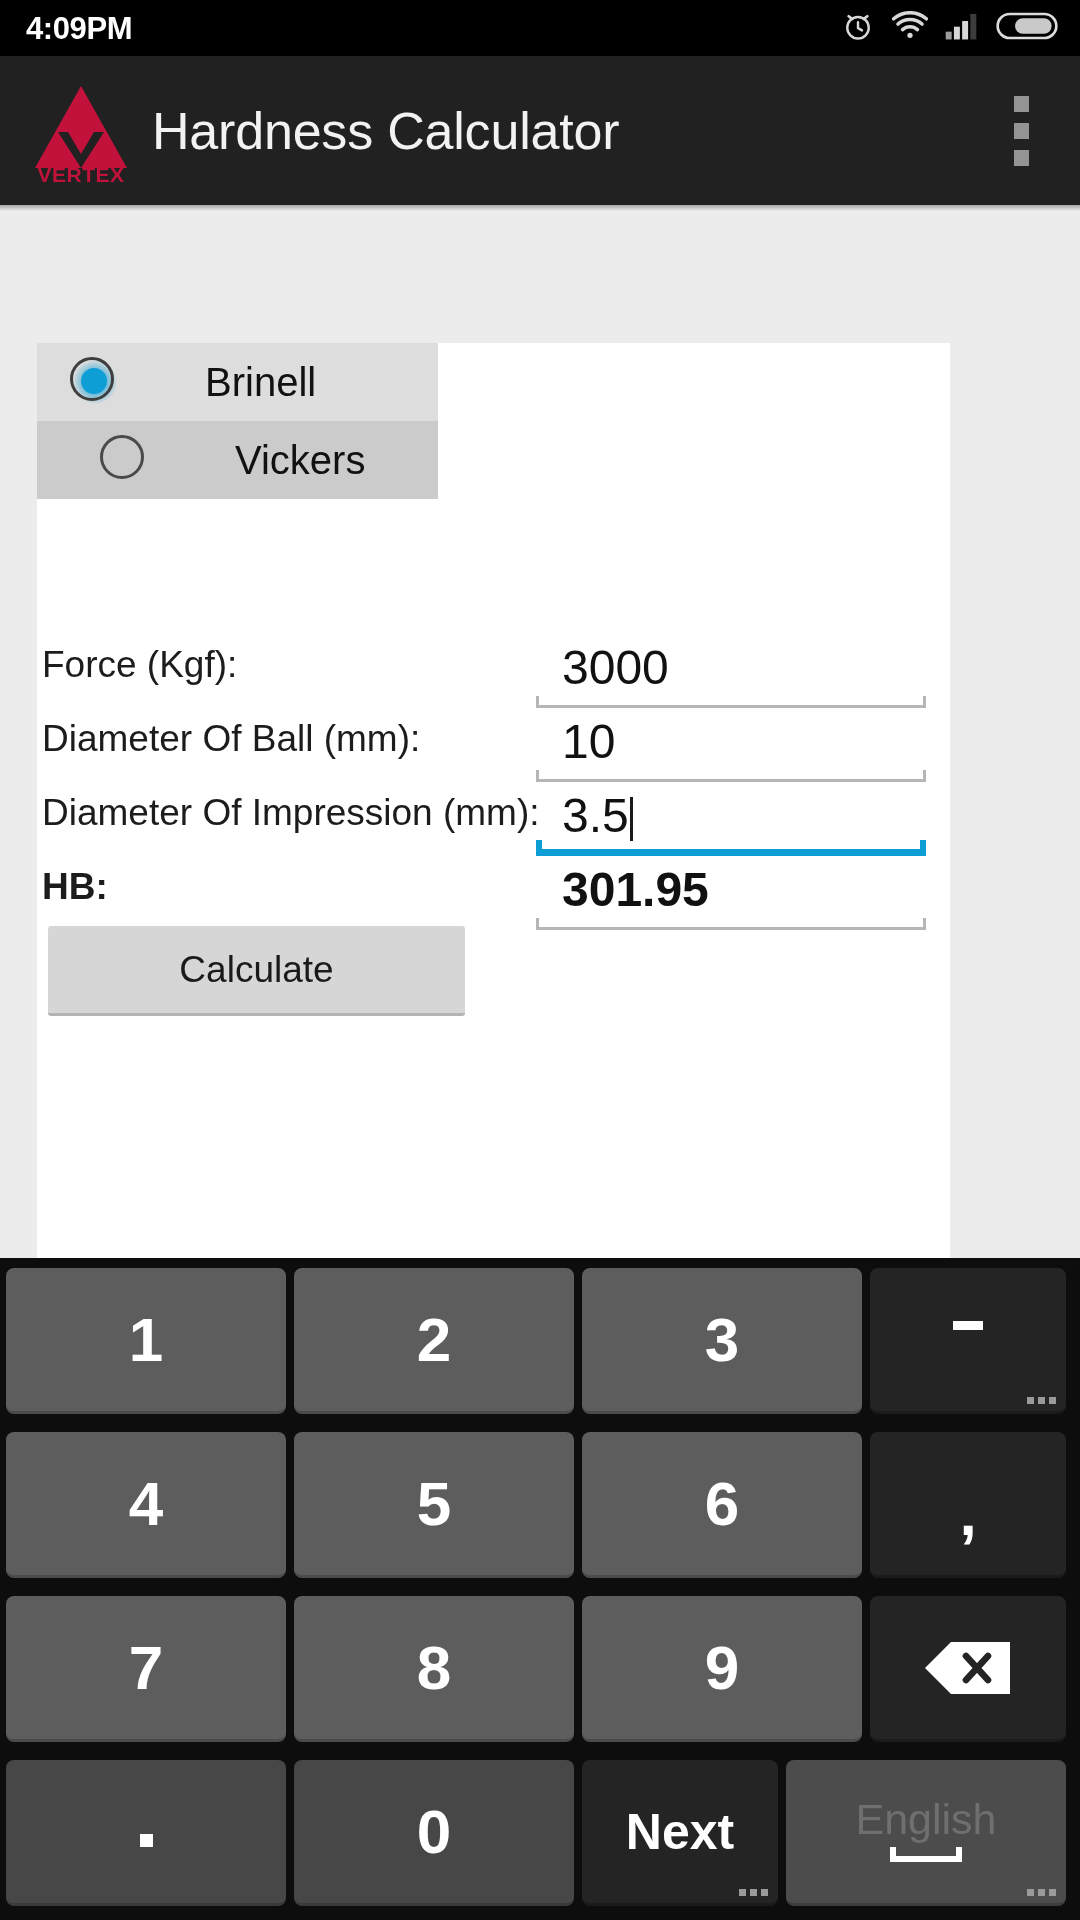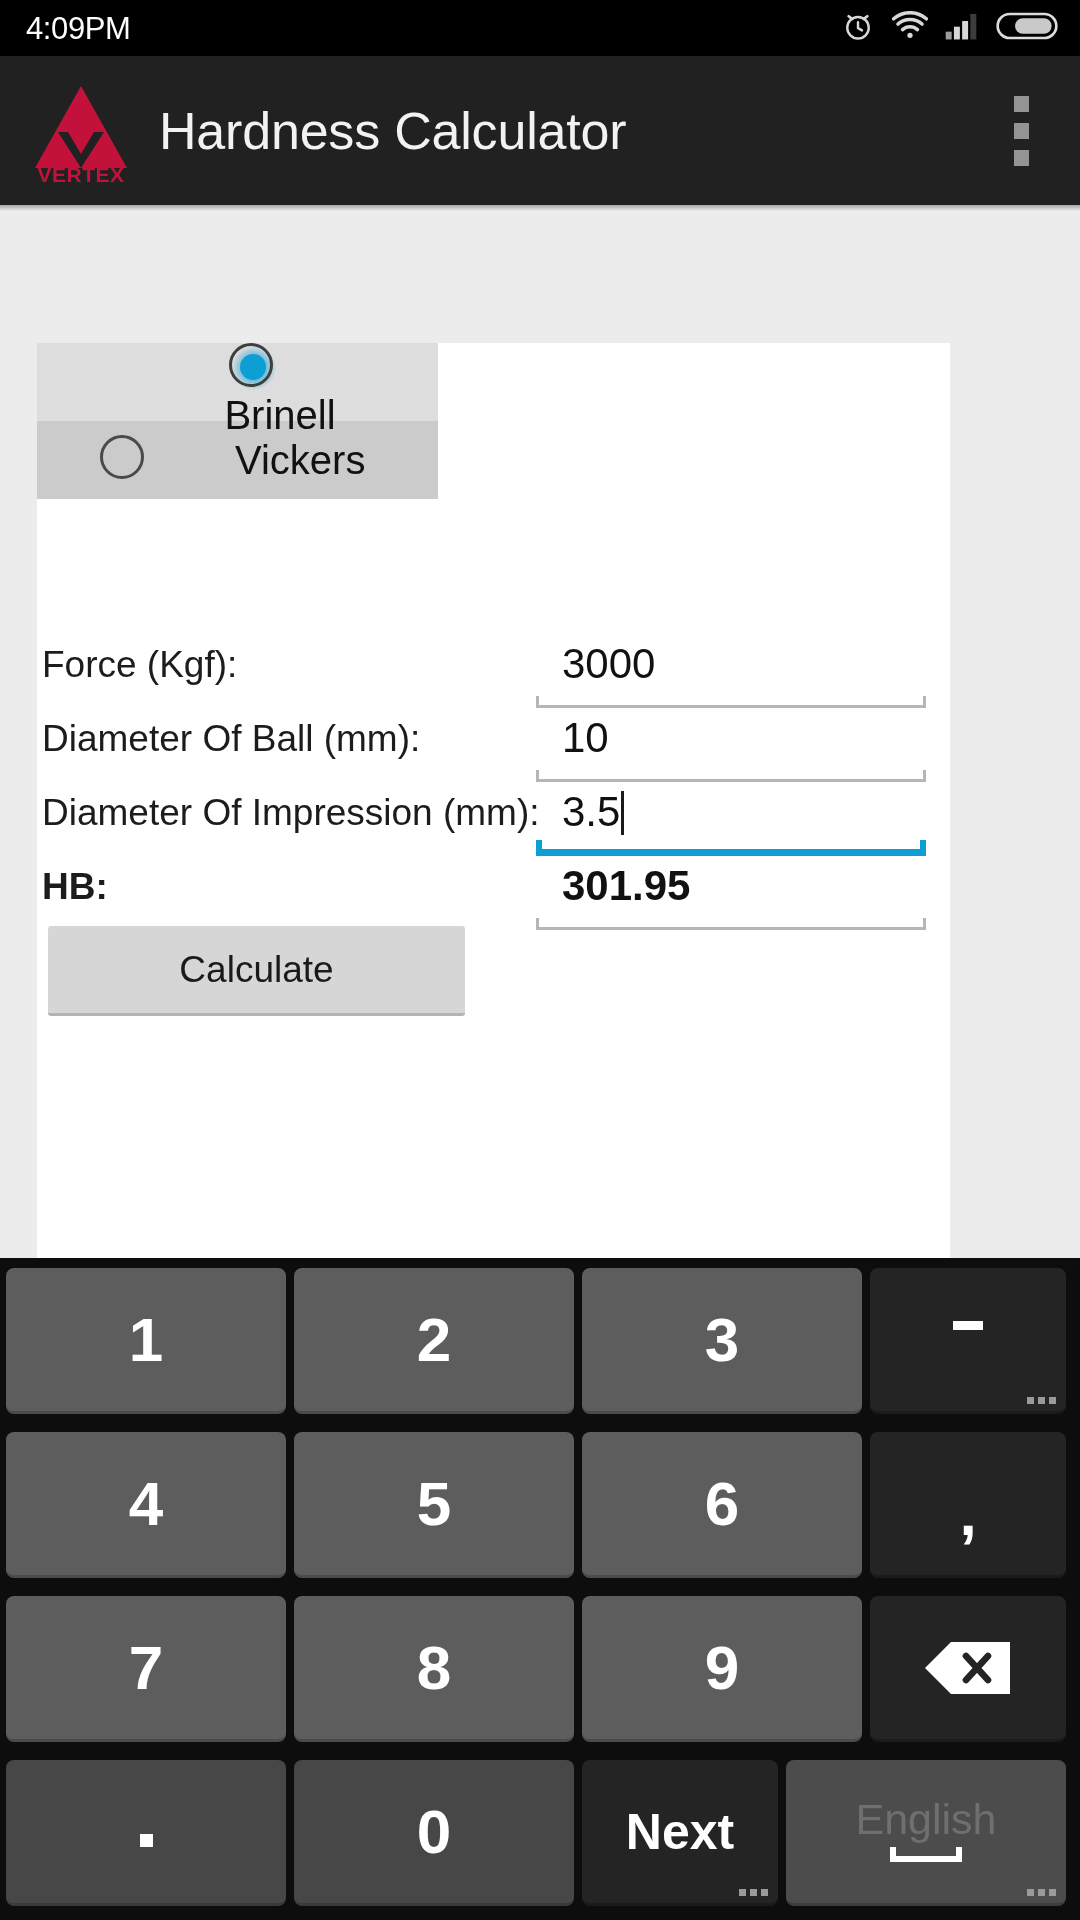--- a/index.html
+++ b/index.html
@@ -31,21 +31,21 @@
     background: #000000;
     display: flex;
     align-items: center;
     justify-content: space-between;
     padding: 0 22px 0 26px;
     box-sizing: border-box;
   }
   #status-clock {
     color: #ffffff;
     font-size: 31px;
-    font-weight: normal;
+    font-weight: bold;
     letter-spacing: -0.4px;
     line-height: 1;
     text-align: right;
   }
   #status-icons {
     display: flex;
     align-items: center;
     gap: 17px;
   }
   .sicon { display: block; }
@@ -67,21 +67,21 @@
     height: 102px;
     position: relative;
     flex: 0 0 auto;
     margin-top: 4px;
   }
   #brand-logo svg { display: block; }
   #app-title {
     color: #f2f2f2;
     font-size: 52px;
     font-weight: normal;
-    margin-left: 29px;
+    margin-left: 22px;
     white-space: nowrap;
     letter-spacing: -0.2px;
   }
   #overflow-menu {
     margin-left: auto;
     width: 76px;
     height: 100px;
     display: flex;
     flex-direction: column;
     align-items: center;
@@ -119,21 +119,21 @@
     left: 0;
     top: 0;
     width: 401px;
   }
   .radio-row {
     height: 78px;
     display: flex;
     align-items: center;
     box-sizing: border-box;
   }
-  .radio-row.r0 { background: #dddddd; flex-direction: column; }
+  .radio-row.r0 { background: #dddddd; }
   .radio-row.r1 { background: #d4d4d4; }
   .radio-row.r2 { background: #cbcbcb; padding-left: 30px; }
 
   .radio-mark {
     width: 50px;
     height: 50px;
     margin-left: 33px;
     flex: 0 0 auto;
     position: relative;
   }
@@ -196,21 +196,21 @@
 
   .field-input {
     position: absolute;
     left: 499px;
     top: 0;
     width: 390px;
     height: 70px;
     box-sizing: border-box;
   }
   .field-input .val {
-    font-size: 42px;
+    font-size: 48px;
     color: #111111;
     padding-left: 26px;
     padding-top: 2px;
     white-space: nowrap;
     display: inline-block;
   }
   .field-input .val.bold { font-weight: bold; }
   .field-input .caret {
     display: inline-block;
     width: 3px;

